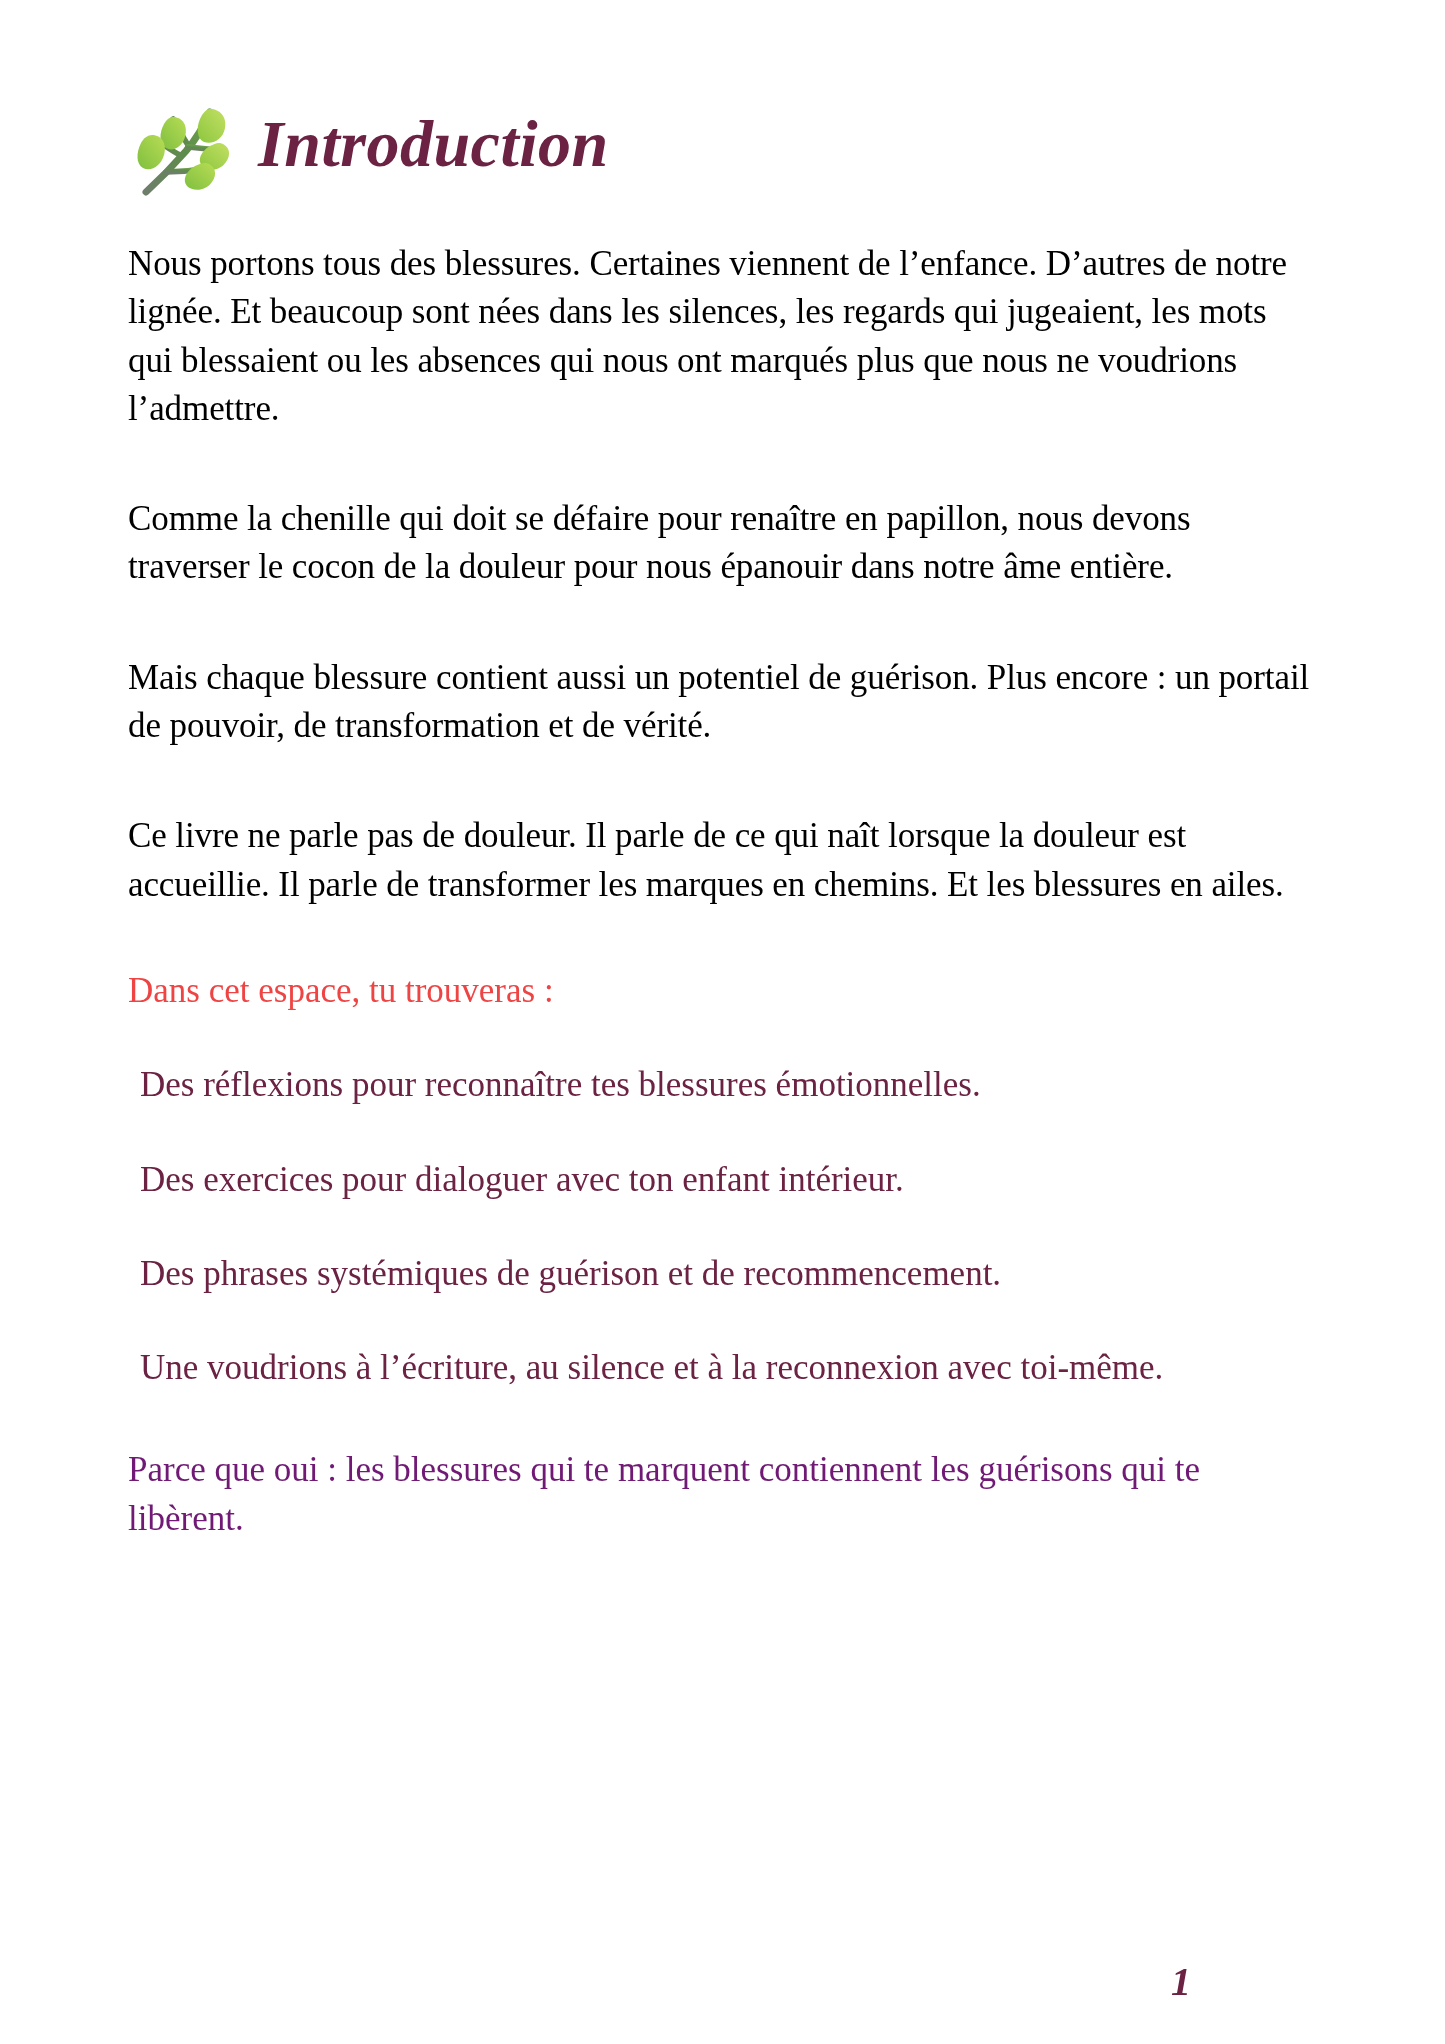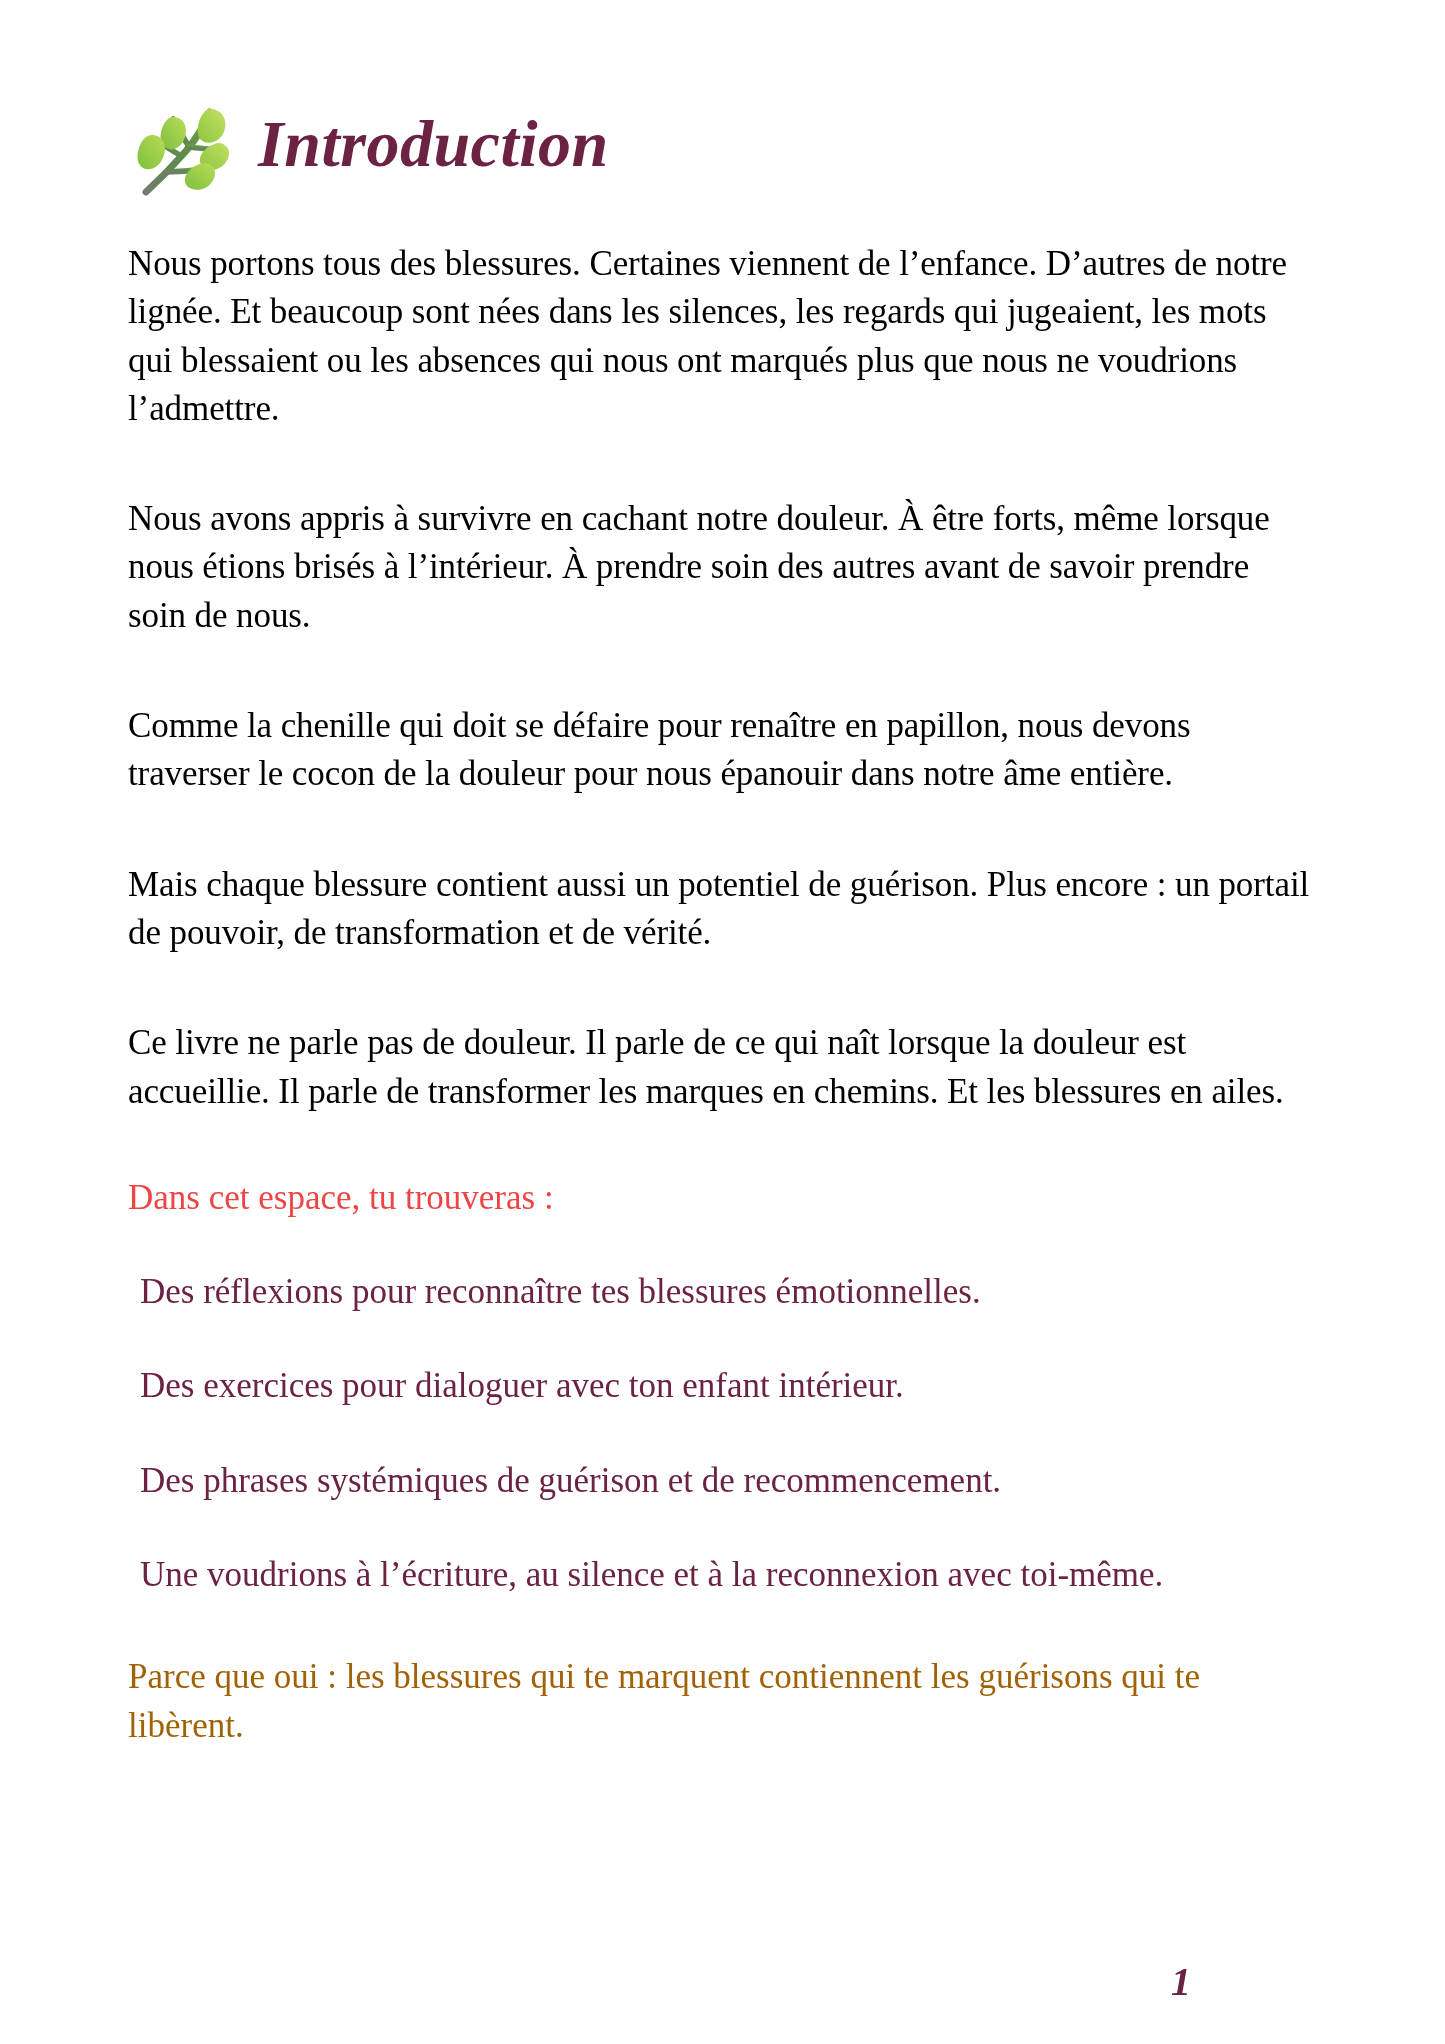--- a/index.html
+++ b/index.html
@@ -90,21 +90,21 @@
     font-size: 35px;
     line-height: 1.38;
     color: #6B2243;
     margin: 0 0 46px 12px;
   }
 
   .closing {
     font-family: "Liberation Serif", "DejaVu Serif", serif;
     font-size: 35px;
     line-height: 1.38;
-    color: #a16207;
+    color: #701a75;
     margin: 54px 0 0 0;
   }
 
   
   .page-number {
     position: absolute;
     right: 62px;
     bottom: 42px;
     font-family: "Liberation Serif", "DejaVu Serif", serif;
     font-style: italic;
@@ -158,21 +158,20 @@
 
         <path d="M78 68 C87 70 90 79 84 87 C78 96 65 97 59 91 C54 85 58 76 67 71 C70.5 69 75 67.5 78 68 Z" fill="url(#lg1)"></path>
       </svg>
     </span>
     <h1 class="page-title">Introduction</h1>
   </div>
 
   <div class="content">
 
     <p class="para">Nous portons tous des blessures. Certaines viennent de l’enfance. D’autres de notre lignée. Et beaucoup sont nées dans les silences, les regards qui jugeaient, les mots qui blessaient ou les absences qui nous ont marqués plus que nous ne voudrions l’admettre.</p>
-    <p class="para">Nous avons appris à survivre en cachant notre douleur. À être forts, même lorsque nous étions brisés à l’intérieur. À prendre soin des autres avant de savoir prendre soin de nous.</p>
     <p class="para">Comme la chenille qui doit se défaire pour renaître en papillon, nous devons traverser le cocon de la douleur pour nous épanouir dans notre âme entière.</p>
     <p class="para">Mais chaque blessure contient aussi un potentiel de guérison. Plus encore : un portail de pouvoir, de transformation et de vérité.</p>
     <p class="para tight">Ce livre ne parle pas de douleur. Il parle de ce qui naît lorsque la douleur est accueillie. Il parle de transformer les marques en chemins. Et les blessures en ailes.</p>
 
     <div class="list-block">
       <p class="list-intro">Dans cet espace, tu trouveras :</p>
       <p class="list-item">Des réflexions pour reconnaître tes blessures émotionnelles.</p>
       <p class="list-item">Des exercices pour dialoguer avec ton enfant intérieur.</p>
       <p class="list-item">Des phrases systémiques de guérison et de recommencement.</p>
       <p class="list-item">Une voudrions à l’écriture, au silence et à la reconnexion avec toi-même.</p>

